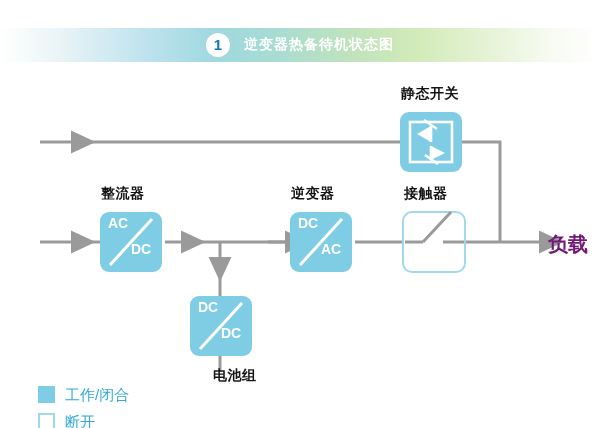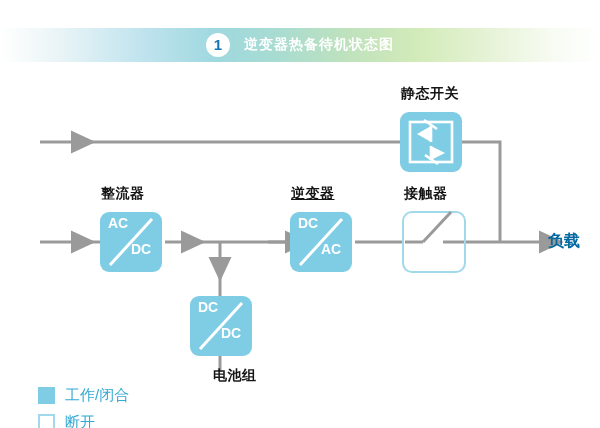--- a/index.html
+++ b/index.html
@@ -85,38 +85,38 @@
   }
   .blk-text {
     position: absolute;
     color: #ffffff;
     font-size: 14px;
     font-weight: bold;
     white-space: nowrap;
   }
   .io-label {
     position: absolute;
-    color: #0369a1;
-    font-size: 16px;
+    color: #701a75;
+    font-size: 20px;
     font-weight: bold;
     white-space: nowrap;
   }
 
   
   #legend {
     position: absolute;
     left: 38px;
     top: 330px;
     display: flex;
     flex-direction: column;
     gap: 8px;
   }
   .legend-row {
     display: flex;
-    align-items: center;
+    align-items: flex-start;
     gap: 10px;
   }
   .legend-swatch {
     width: 17px;
     height: 17px;
     flex: 0 0 auto;
   }
   .legend-swatch.filled {
     background: #7ecde5;
   }
@@ -224,21 +224,21 @@
     <g>
       <rect x="190" y="240" width="62" height="60" rx="9" ry="9" fill="#7ecde5"></rect>
       <line x1="242" y1="247" x2="200" y2="293" stroke="#ffffff" stroke-width="3"></line>
     </g>
   </svg>
 
   <div class="blk-label" style="left:401px; top:29px;">静态开关</div>
 
   <div class="blk-label" style="left:101px; top:129px;">整流器</div>
 
-  <div class="blk-label" style="left:291px; top:129px;text-decoration:underline;">逆变器</div>
+  <div class="blk-label" style="left:291px; top:129px;">逆变器</div>
 
   <div class="blk-label" style="left:404px; top:129px;">接触器</div>
 
   <div class="blk-label" style="left:190px; top:311px;padding-left:23px;">电池组</div>
 
   <div class="blk-text" style="left:108px; top:159px;">AC</div>
   <div class="blk-text" style="left:131px; top:185px;">DC</div>
 
   <div class="blk-text" style="left:298px; top:159px;">DC</div>
   <div class="blk-text" style="left:321px; top:185px;">AC</div>

